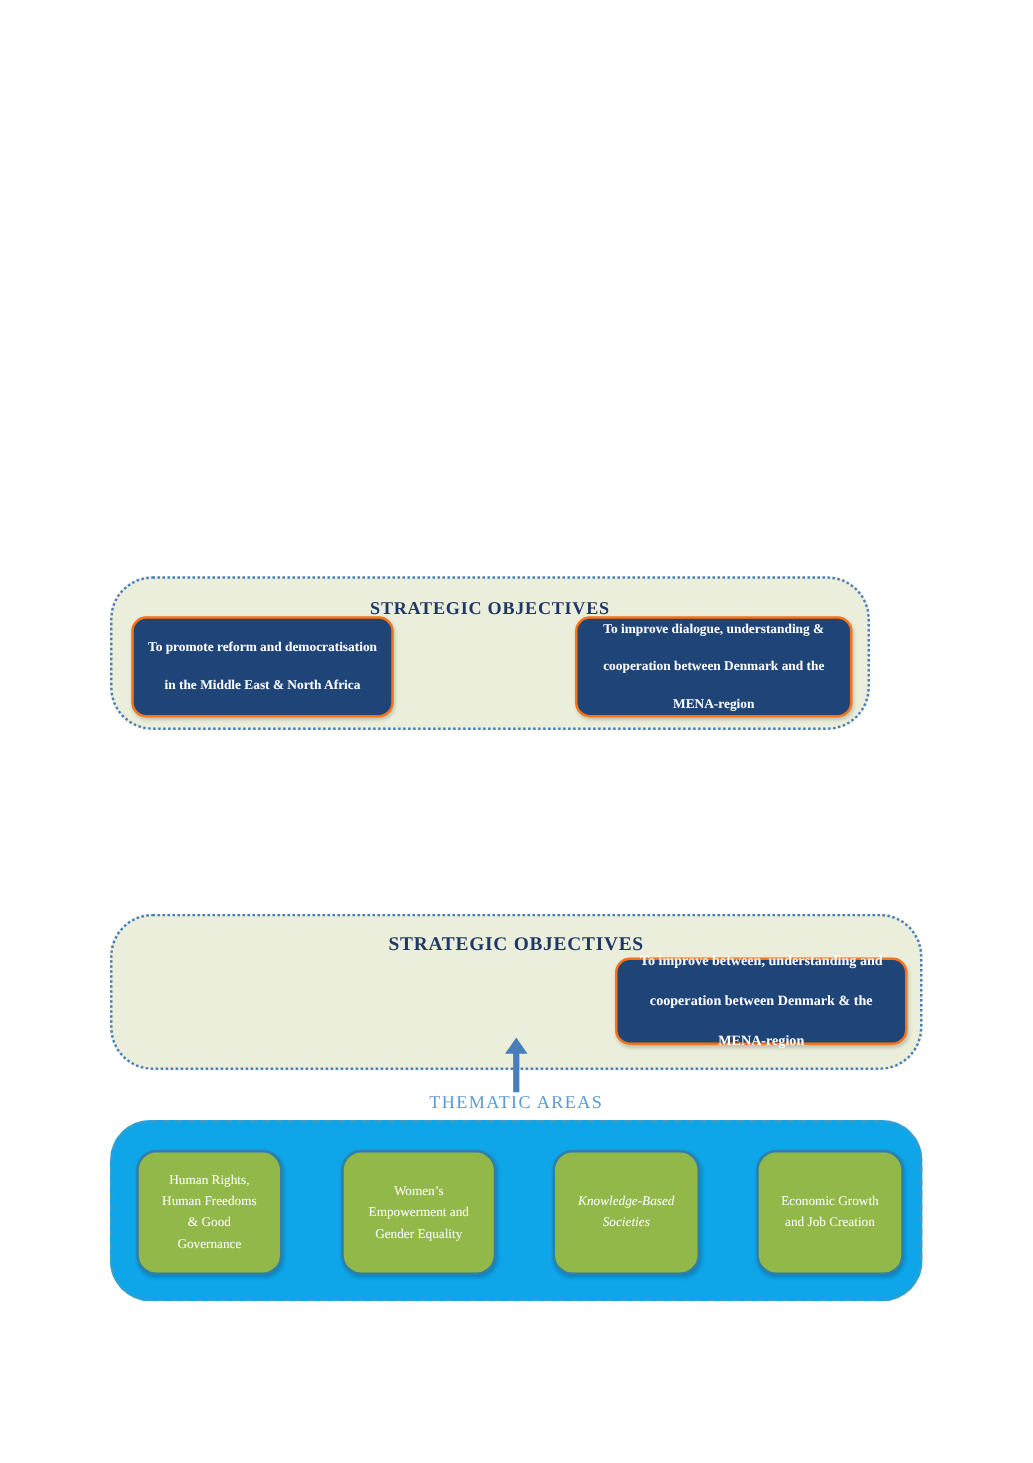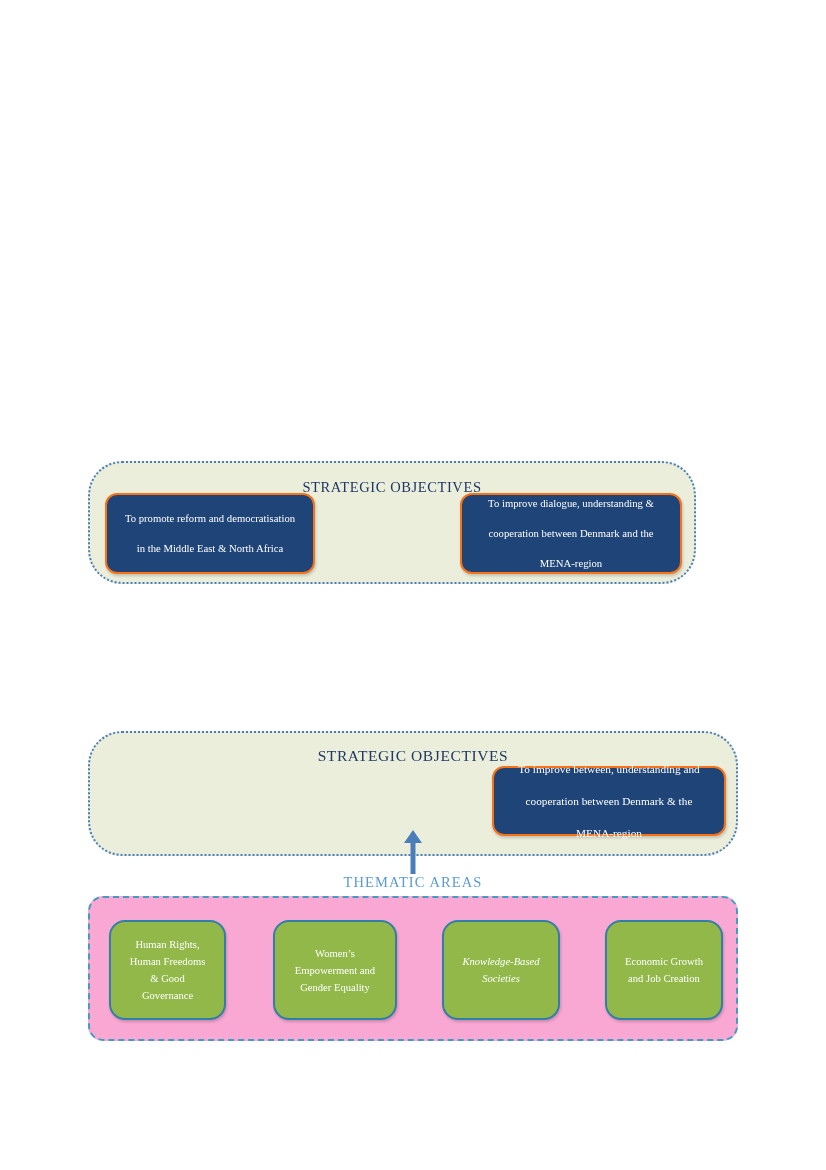--- a/index.html
+++ b/index.html
@@ -18,20 +18,21 @@
   
   .diagram {
     position: absolute;
     box-sizing: border-box;
   }
 
   .objectives-band {
     background: #eaeedb;
     border: 2px dotted #4a7ebb;
     border-radius: 34px;
+    font-weight: bold;
   }
 
   .band-title {
     position: absolute;
     left: 0;
     right: 0;
     text-align: center;
     color: #1f3864;
     font-family: "Liberation Serif", serif;
     letter-spacing: 0.6px;
@@ -51,23 +52,23 @@
     justify-content: center;
     text-align: center;
     font-family: "Liberation Serif", serif;
     box-shadow: 1px 2px 3px rgba(0,0,0,0.18);
     padding: 4px 10px;
   }
   .objective-box span { display: block; }
 
   
   .thematic-band {
-    background: #f9a8d4;
+    background: #0ea5e9;
     border: 2px dashed #3f9dc4;
-    border-radius: 15px;
+    border-radius: 32px;
   }
 
   .thematic-title {
     position: absolute;
     left: 0;
     right: 0;
     text-align: center;
     color: #5b9bd5;
     letter-spacing: 1.1px;
     font-family: "Liberation Serif", serif;

